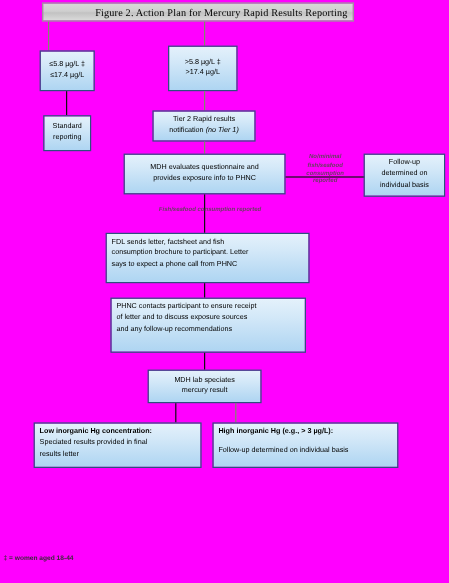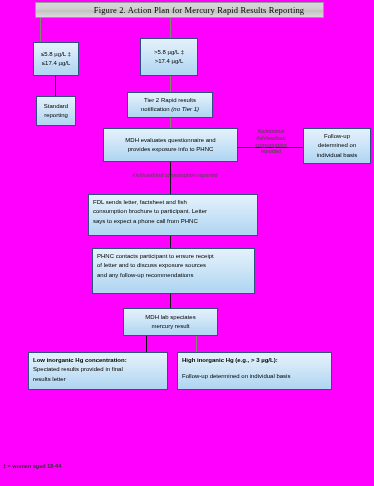--- a/index.html
+++ b/index.html
@@ -19,21 +19,21 @@
     position: relative;
     width: 374px;
     height: 486px;
   }
 
   
   .title-bar {
     position: absolute;
     left: 35px;
     top: 2px;
-    width: 289px;
+    width: 260px;
     height: 16px;
     background: linear-gradient(to bottom, #d8d8d8 0%, #cfcfcf 45%, #c2c2c2 55%, #dadada 100%);
     border: 1px solid #9a9a9a;
     box-sizing: border-box;
     display: flex;
     align-items: center;
     justify-content: center;
     padding-left: 39px;
   }
   .title-bar span {

